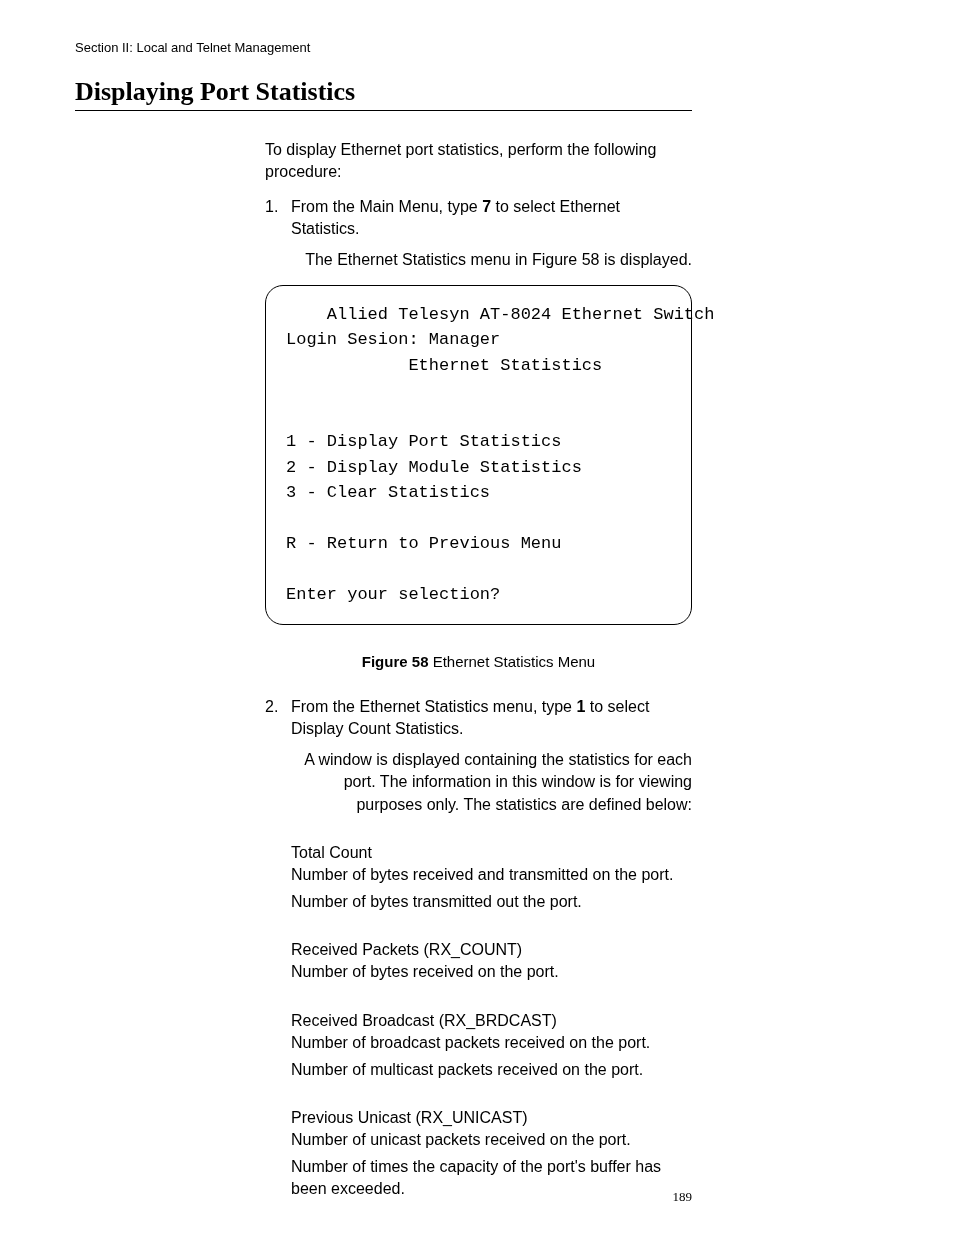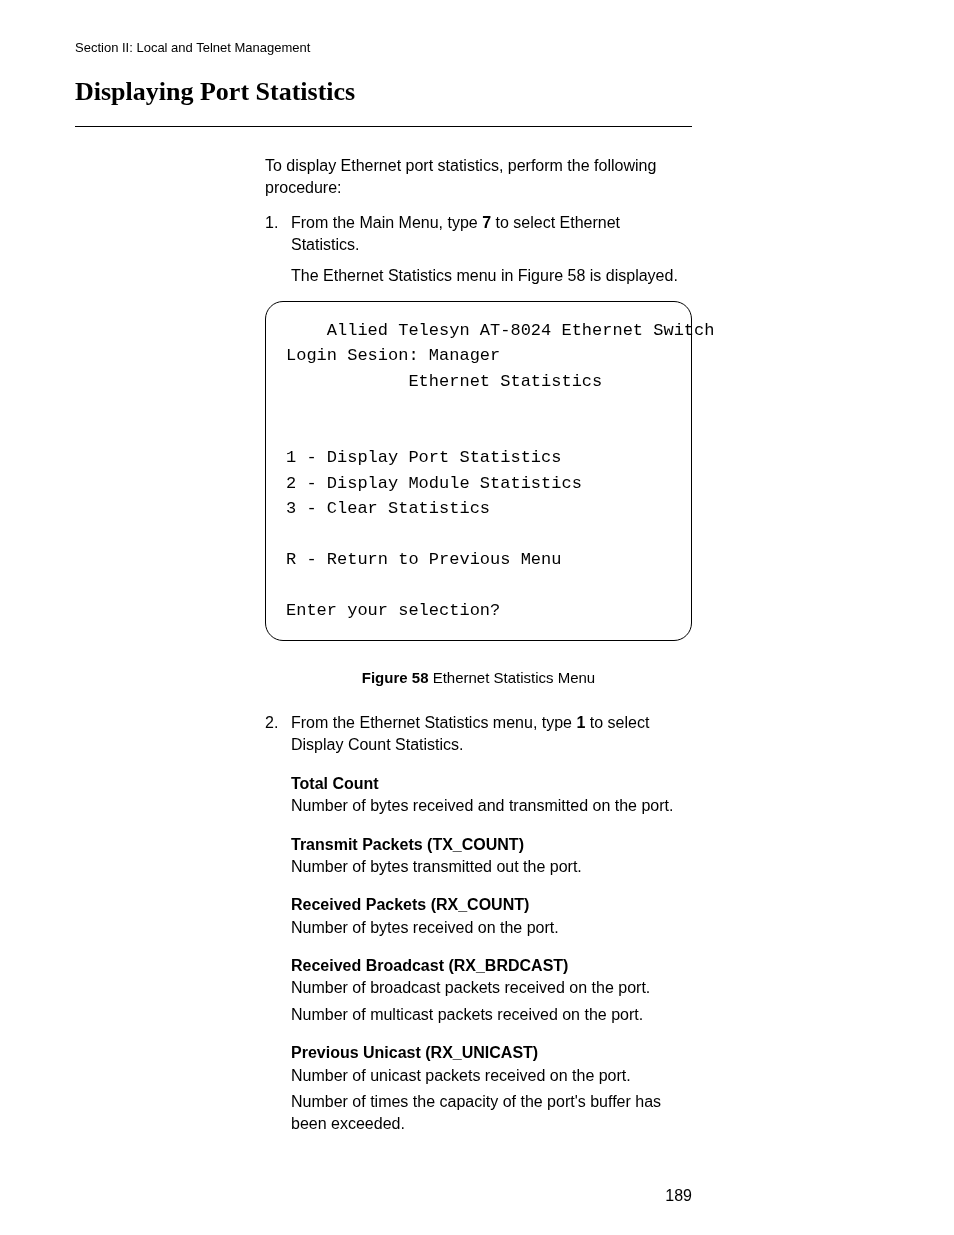--- a/index.html
+++ b/index.html
@@ -18,21 +18,21 @@
     }
     .header {
       font-size: 13px;
       font-family: Arial, Helvetica, sans-serif;
       margin-bottom: 22px;
     }
     .page-title {
       font-size: 26px;
       font-weight: bold;
       font-family: Georgia, 'Times New Roman', serif;
-      padding-bottom: 19px;
+      padding-bottom: 3px;
       border-bottom: 1.5px solid #000;
       margin-bottom: 28px;
     }
     .content {
       margin-left: 190px;
       font-family: Arial, Helvetica, sans-serif;
       font-size: 16px;
       line-height: 1.4;
     }
     .intro {
@@ -43,20 +43,21 @@
       width: 26px;
       margin-left: -26px;
     }
     .step {
       margin-left: 26px;
       margin-bottom: 10px;
     }
     .step-body {
       margin-top: 8px;
       margin-bottom: 14px;
+      text-align: right;
     }
     .terminal-box {
       border: 1.5px solid #000;
       border-radius: 18px;
       padding: 16px 20px 16px 20px;
       margin: 6px 0px 20px 0px;
       font-family: "Courier New", Courier, monospace;
       font-size: 17px;
       line-height: 1.5;
       white-space: pre;
@@ -65,35 +66,35 @@
     .figure-caption {
       text-align: center;
       font-size: 15px;
       margin-bottom: 24px;
       margin-top: 26px;
     }
     .figure-caption b {
       font-weight: bold;
     }
     .def-term {
-      font-weight: bold;
-      margin-top: 16px;
+      font-weight: normal;
+      margin-top: 26px;
     }
     .def-text {
       margin-bottom: 4px;
     }
     .bold-inline {
       font-weight: bold;
     }
     .page-number {
       position: absolute;
       bottom: 30px;
       right: 75px;
-      font-size: 16px;
-      font-family: Liberation Sans, sans-serif;
+      font-size: 13px;
+      font-family: Liberation Serif, serif;
     }
   </style>
 </head>
 <body>
 
 <div class="page">
   <div class="header">Section II: Local and Telnet Management</div>
 
   <div class="page-title">Displaying Port Statistics</div>
 
@@ -117,26 +118,26 @@
 <span>R - Return to Previous Menu</span>
 <span></span>
 <span>Enter your selection?</span></div>
 
     <div class="figure-caption">
       <b>Figure 58</b><span>  Ethernet Statistics Menu</span>
     </div>
 
     <div class="step">
       <span class="step-number">2.</span><span>From the Ethernet Statistics menu, type </span><span class="bold-inline">1</span><span> to select Display Count Statistics.</span>
+      <div class="step-body">A window is displayed containing the statistics for each port. The information in this window is for viewing purposes only. The statistics are defined below:</div>
 
       <div>
         <div class="def-term">Total Count</div>
         <div class="def-text">Number of bytes received and transmitted on the port.</div>
 
-        <div class="def-term">Transmit Packets (TX_COUNT)</div>
         <div class="def-text">Number of bytes transmitted out the port.</div>
 
         <div class="def-term">Received Packets (RX_COUNT)</div>
         <div class="def-text">Number of bytes received on the port.</div>
 
         <div class="def-term">Received Broadcast (RX_BRDCAST)</div>
         <div class="def-text">Number of broadcast packets received on the port.</div>
 
         <div class="def-text">Number of multicast packets received on the port.</div>
 

